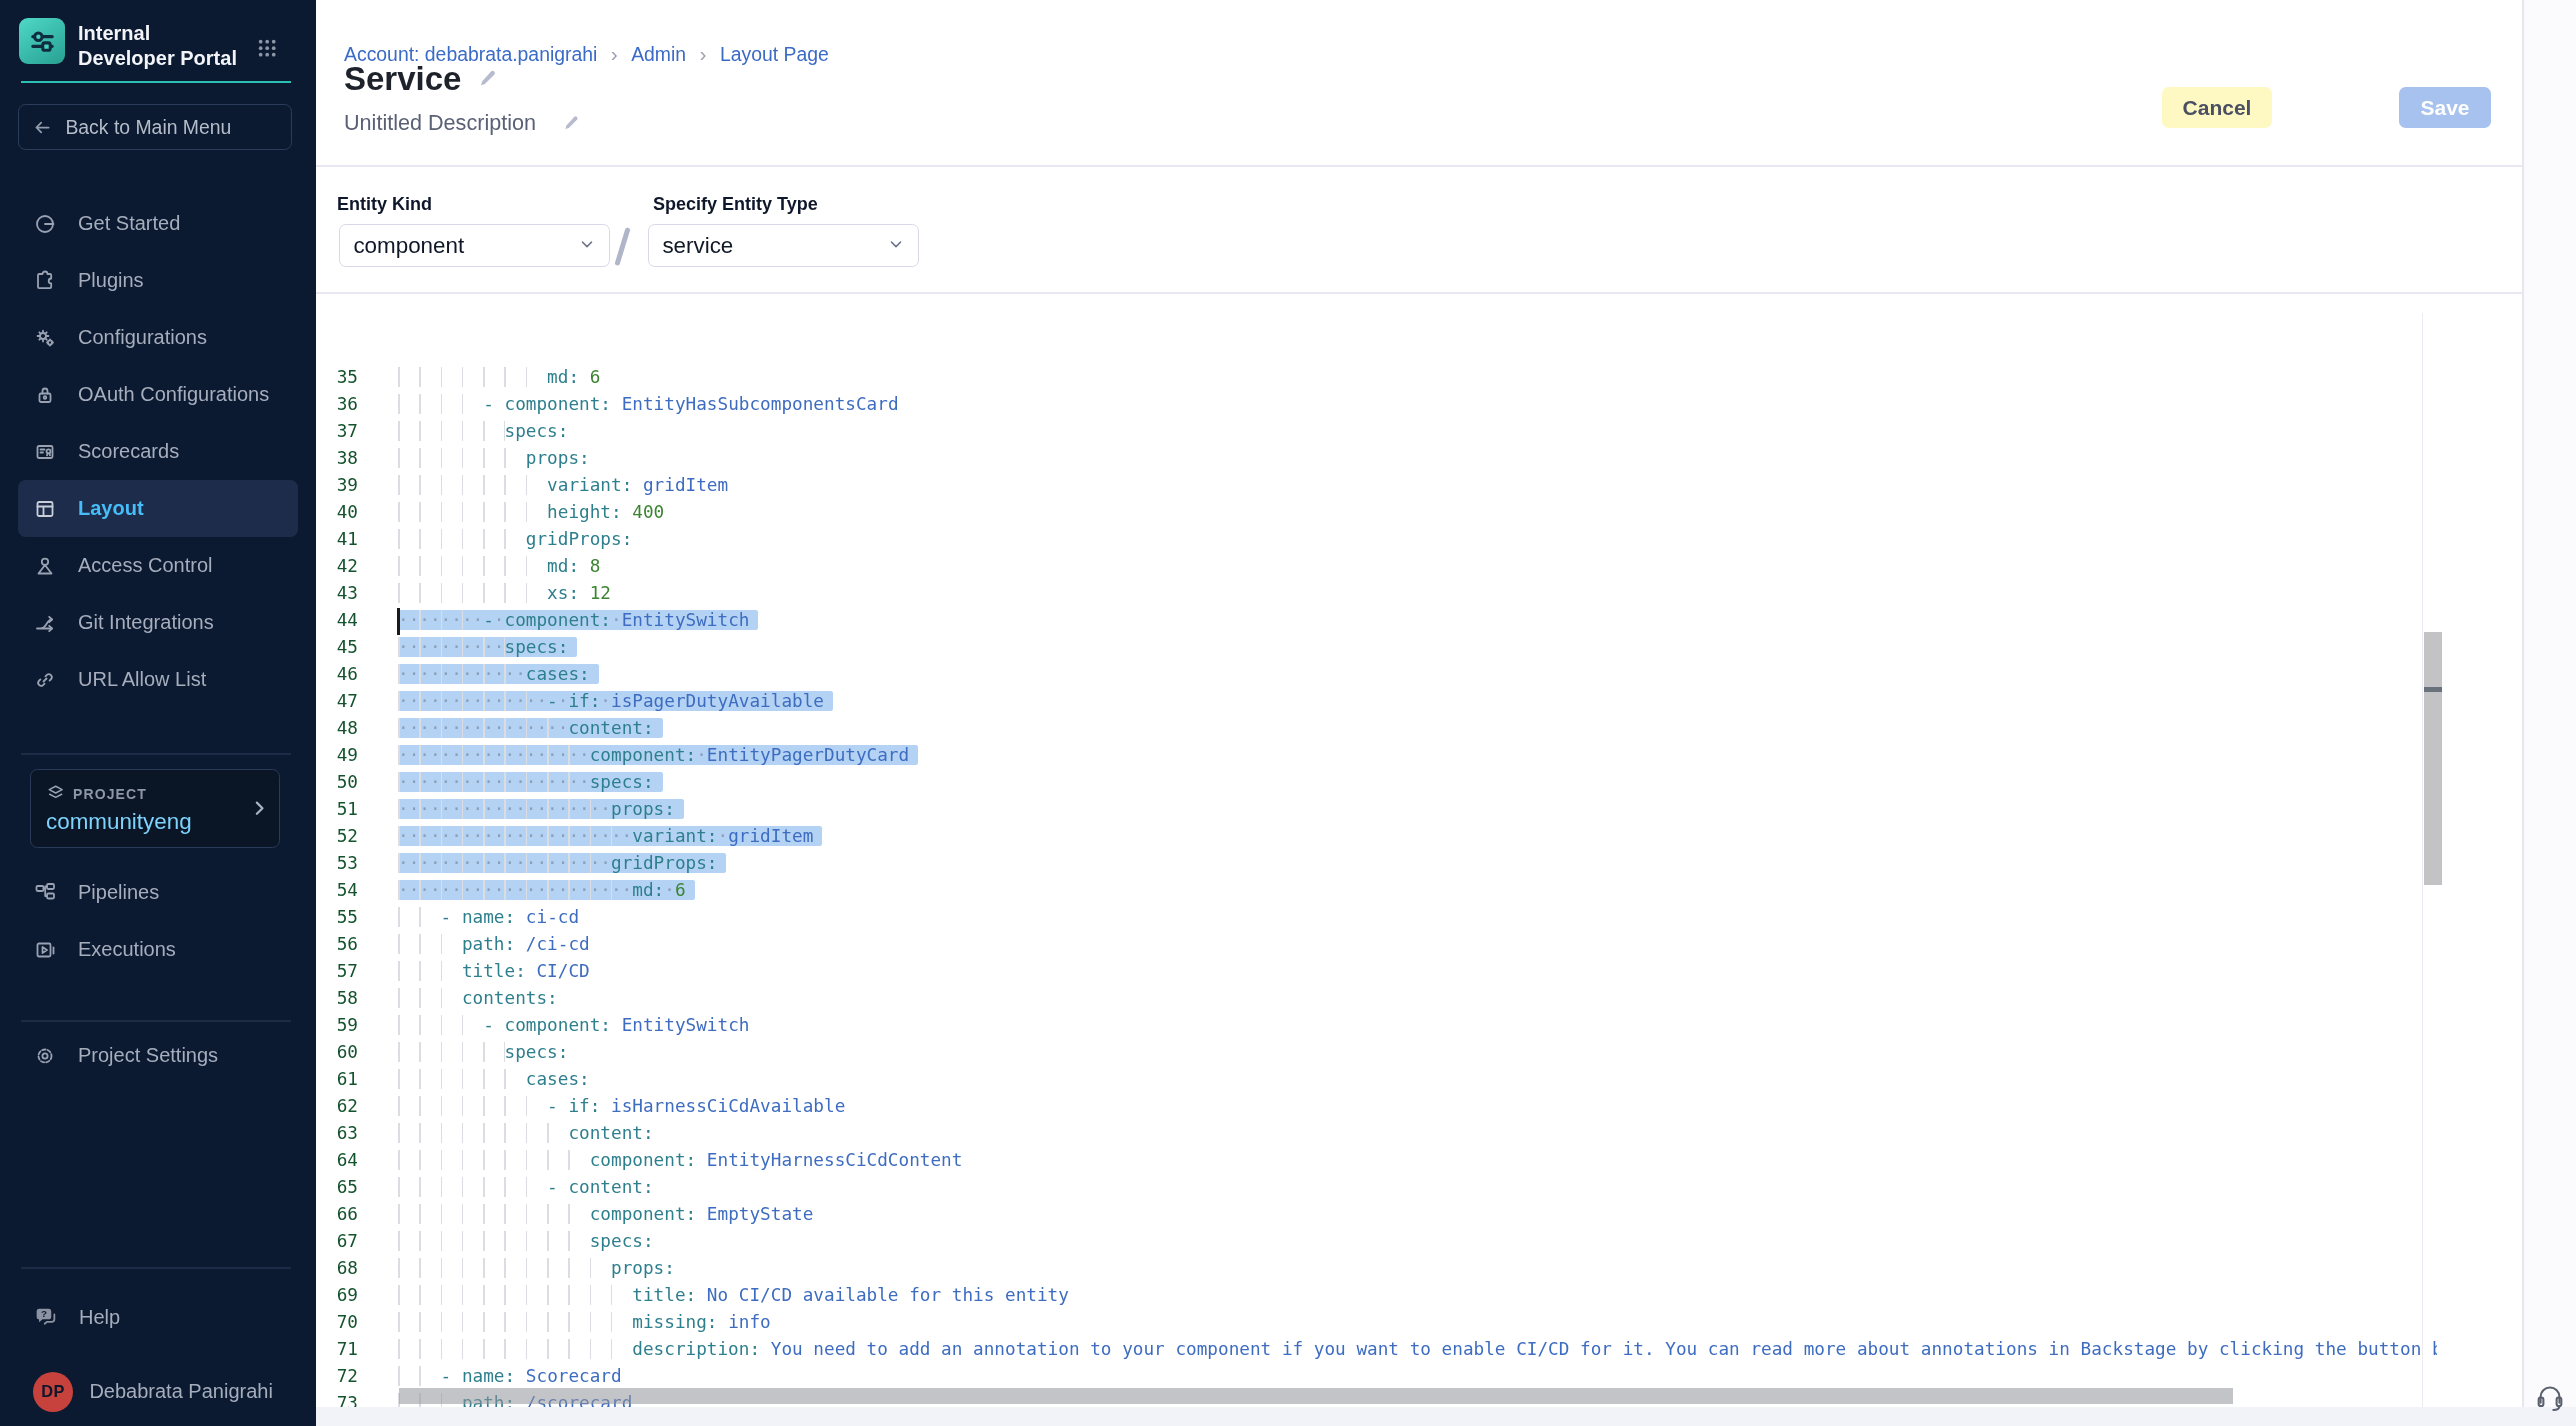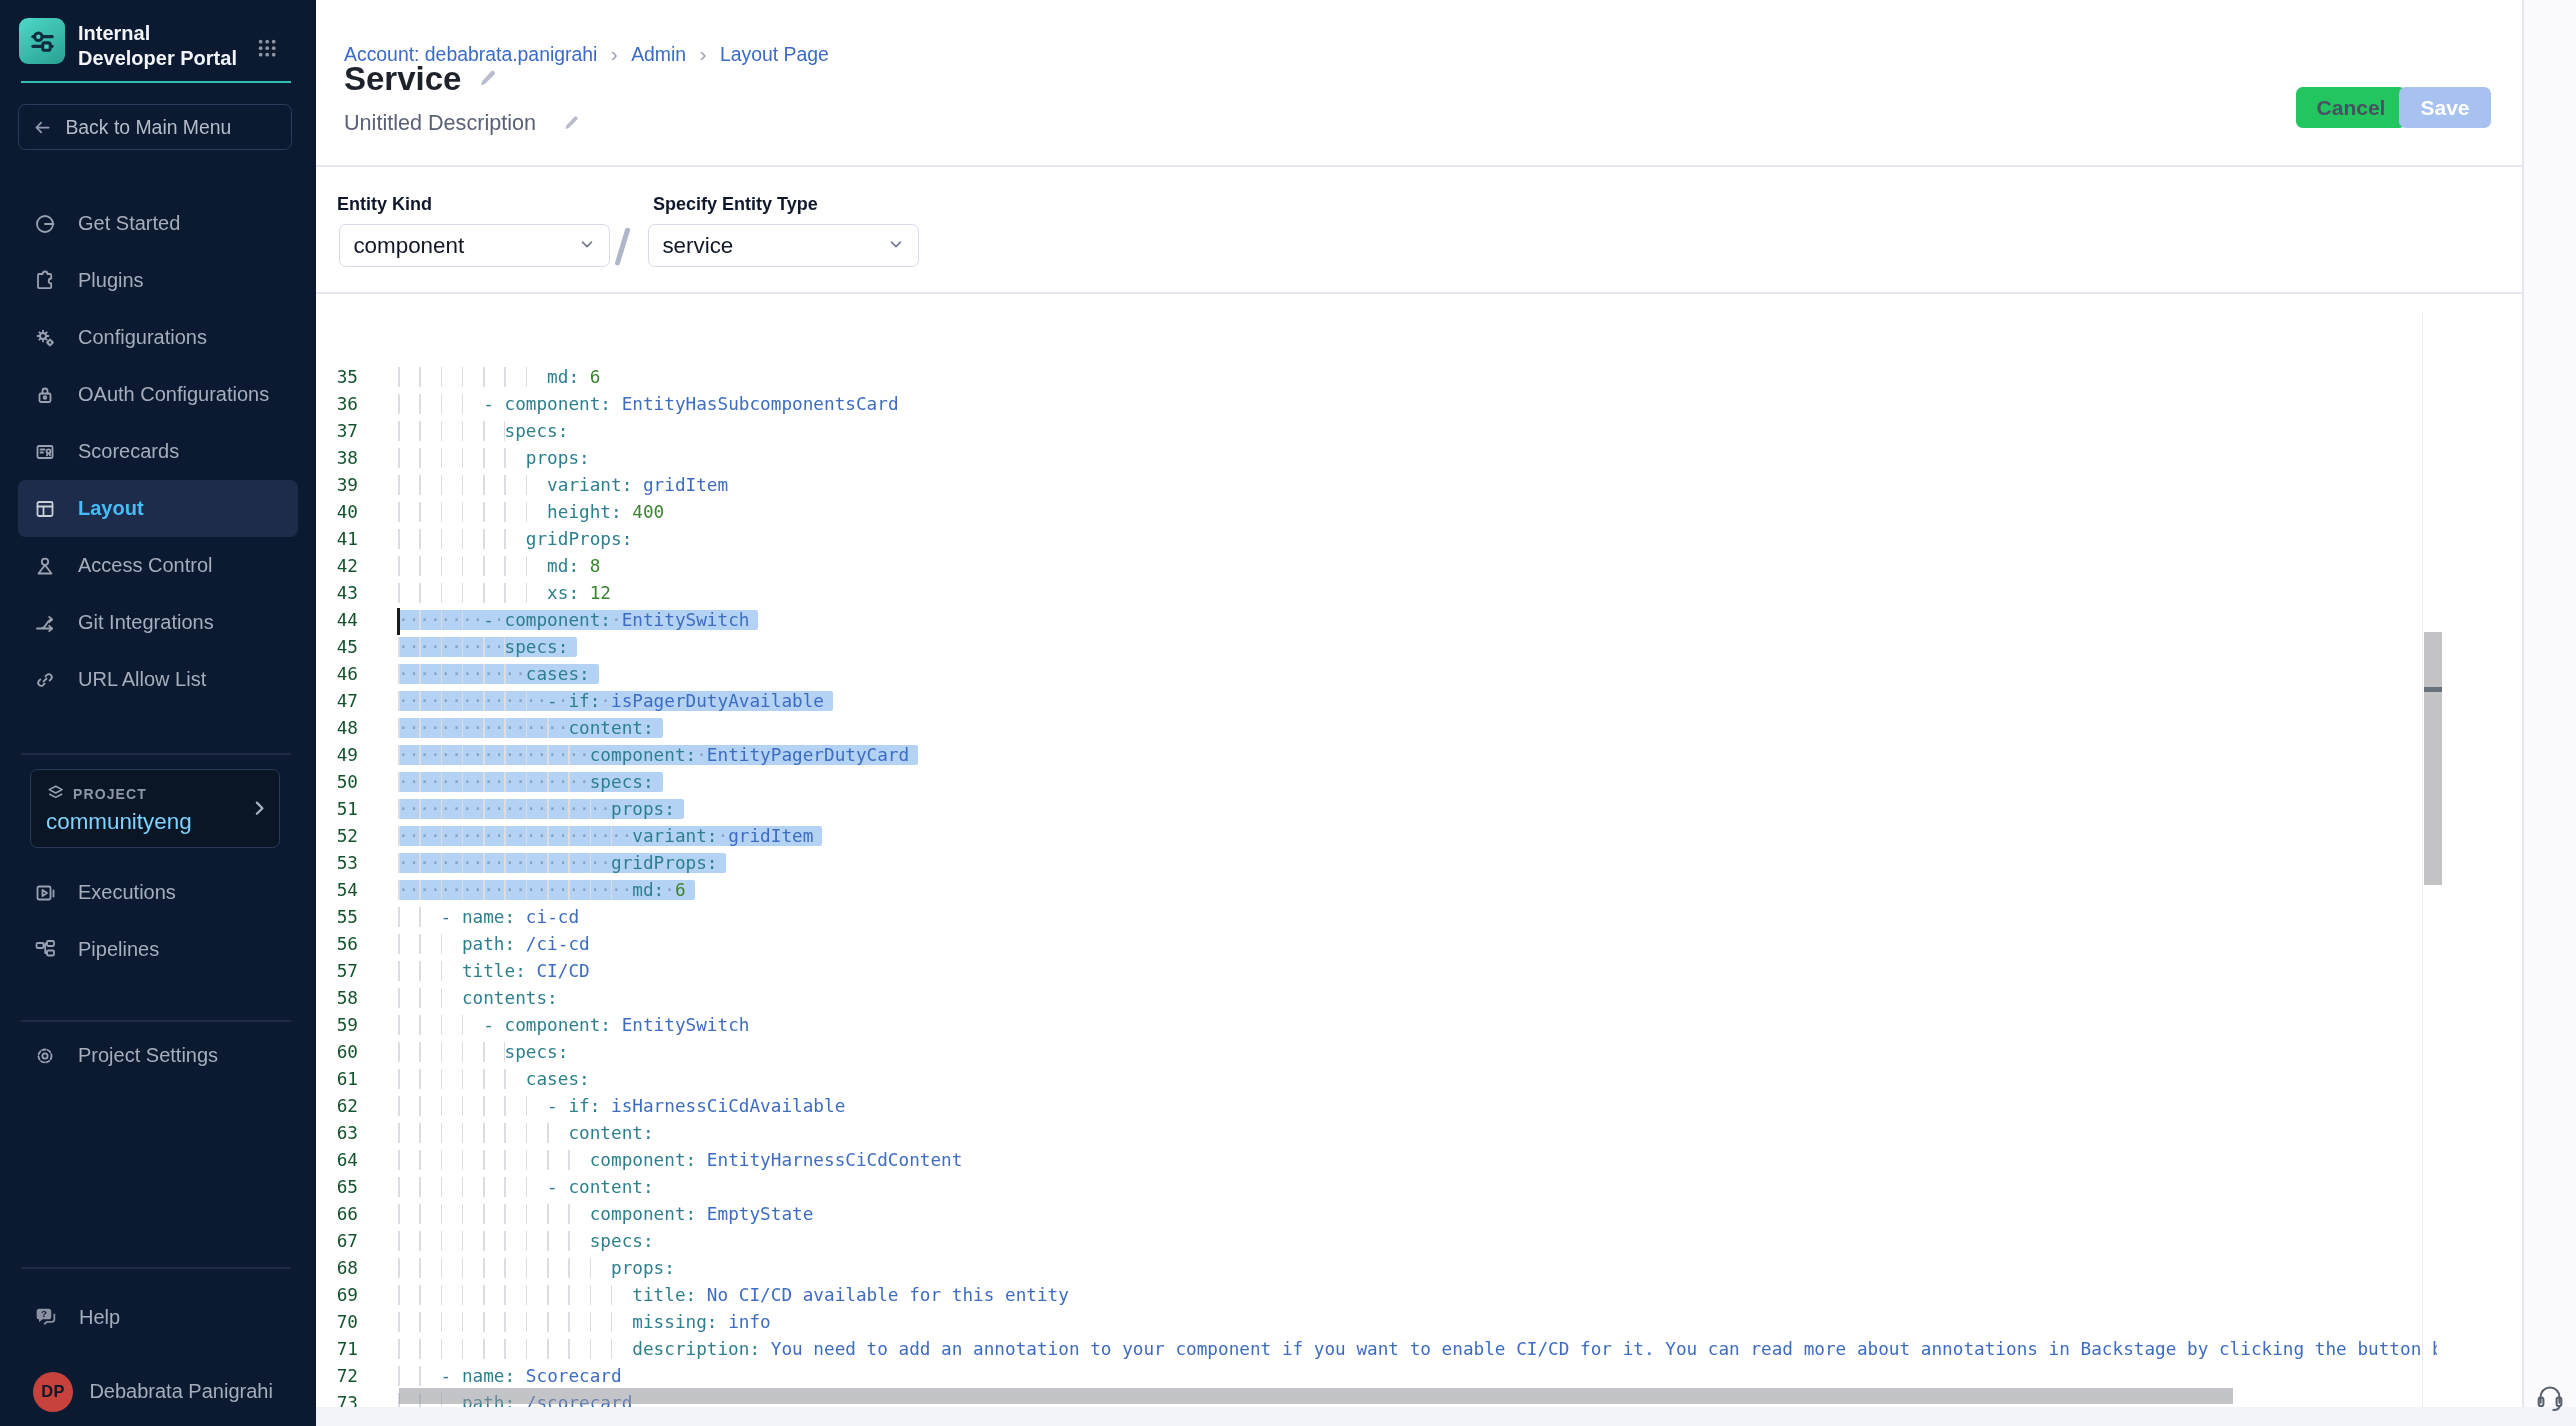--- a/index.html
+++ b/index.html
@@ -37,21 +37,21 @@
   .main{position:absolute;left:316px;top:0;width:2260px;height:1427px;background:#fff;}
   .breadcrumb{position:absolute;left:28px;top:18px;font-size:19.4px;display:flex;gap:13.4px;align-items:flex-end;margin-top:24px;}
   .crumb{color:#3b6bc6;cursor:pointer;text-decoration:none;}
   .crumb-sep{color:#9aa0af;font-size:21px;}
   .title-row{position:absolute;left:28px;top:60px;display:flex;align-items:center;gap:15px;}
   .page-title{font-size:33px;font-weight:bold;color:#1e232b;}
   .desc-row{position:absolute;left:28px;top:110px;display:flex;align-items:center;gap:25px;}
   .page-desc{font-size:21.6px;color:#5a6175;}
   .btn{position:absolute;top:87px;height:41px;border:none;border-radius:6.7px;font-size:21px;
     font-weight:bold;font-family:"Liberation Sans",sans-serif;cursor:pointer;}
-  .btn-cancel{left:1980px;width:110px;background:#22c55e;color:#4a5061;}
+  .btn-cancel{left:1846px;width:110px;background:#fef9c3;color:#4a5061;}
   .btn-save{left:2083px;width:92px;background:#a7c2ee;color:#ffffff;}
   .hdr-border{position:absolute;left:0;top:165px;width:2208px;height:1.5px;background:#e7e8f1;}
   .ent-label{position:absolute;top:194px;font-size:18px;font-weight:bold;color:#0f172a;}
   .select{position:absolute;top:224px;width:271px;height:43px;border:1.5px solid #d7d9e8;border-radius:6.7px;
     box-sizing:border-box;display:flex;align-items:center;justify-content:space-between;
     padding:0 13.4px;cursor:pointer;background:#fff;}
   .select .val{font-size:22.4px;color:#101828;}
   .select .chev{color:#70768c;}
   .slash{position:absolute;left:304px;top:227px;width:4.5px;height:39px;background:#b1b5c9;
     border-radius:2.2px;transform:rotate(17deg);}
@@ -224,37 +224,37 @@
         <svg viewBox="0 0 24 24" width="22.4" height="22.4" fill="none" stroke="currentColor" stroke-width="2.4" stroke-linecap="round" stroke-linejoin="round">
           <path d="M9.5 6l6 6-6 6"></path>
         </svg>
       </span>
     </div>
 
     <div class="nav" style="top:864px;">
         <div class="nav-row">
           <span style="display: inline-flex;">
             <svg viewBox="0 0 24 24" width="24" height="24" fill="none" stroke="currentColor" stroke-width="1.8" stroke-linecap="round" stroke-linejoin="round">
-              <rect x="4.5" y="5.5" width="13" height="13" rx="1.5"></rect>
-              <path d="M9.5 9l4.5 3-4.5 3z"></path>
-              <path d="M20.5 9.5v6"></path>
-            </svg>
-          </span>
-          <span class="nav-lbl">Executions</span>
-        </div>
-        <div class="nav-row">
-          <span style="display: inline-flex;">
-            <svg viewBox="0 0 24 24" width="24" height="24" fill="none" stroke="currentColor" stroke-width="1.8" stroke-linecap="round" stroke-linejoin="round">
               <rect x="3.5" y="5" width="7" height="5" rx="1.2"></rect>
               <rect x="14" y="3" width="7" height="5" rx="1.2"></rect>
               <rect x="14" y="12.5" width="7" height="5" rx="1.2"></rect>
               <path d="M10.5 7.5h1.7M12.2 5.5v9.5M12.2 5.5H14M12.2 15H14"></path>
             </svg>
           </span>
           <span class="nav-lbl">Pipelines</span>
+        </div>
+        <div class="nav-row">
+          <span style="display: inline-flex;">
+            <svg viewBox="0 0 24 24" width="24" height="24" fill="none" stroke="currentColor" stroke-width="1.8" stroke-linecap="round" stroke-linejoin="round">
+              <rect x="4.5" y="5.5" width="13" height="13" rx="1.5"></rect>
+              <path d="M9.5 9l4.5 3-4.5 3z"></path>
+              <path d="M20.5 9.5v6"></path>
+            </svg>
+          </span>
+          <span class="nav-lbl">Executions</span>
         </div>
       </div>
     <div class="sb-divider" style="top:1020px;"></div>
     <div class="nav" style="top:1027px;">
         <div class="nav-row">
           <span style="display: inline-flex;">
             <svg viewBox="0 0 24 24" width="24" height="24" fill="none" stroke="currentColor" stroke-width="1.8" stroke-linecap="round" stroke-linejoin="round">
               <circle cx="12" cy="12" r="6.5" stroke-dasharray="3.4 2"></circle>
               <circle cx="12" cy="12" r="2.6"></circle>
             </svg>

